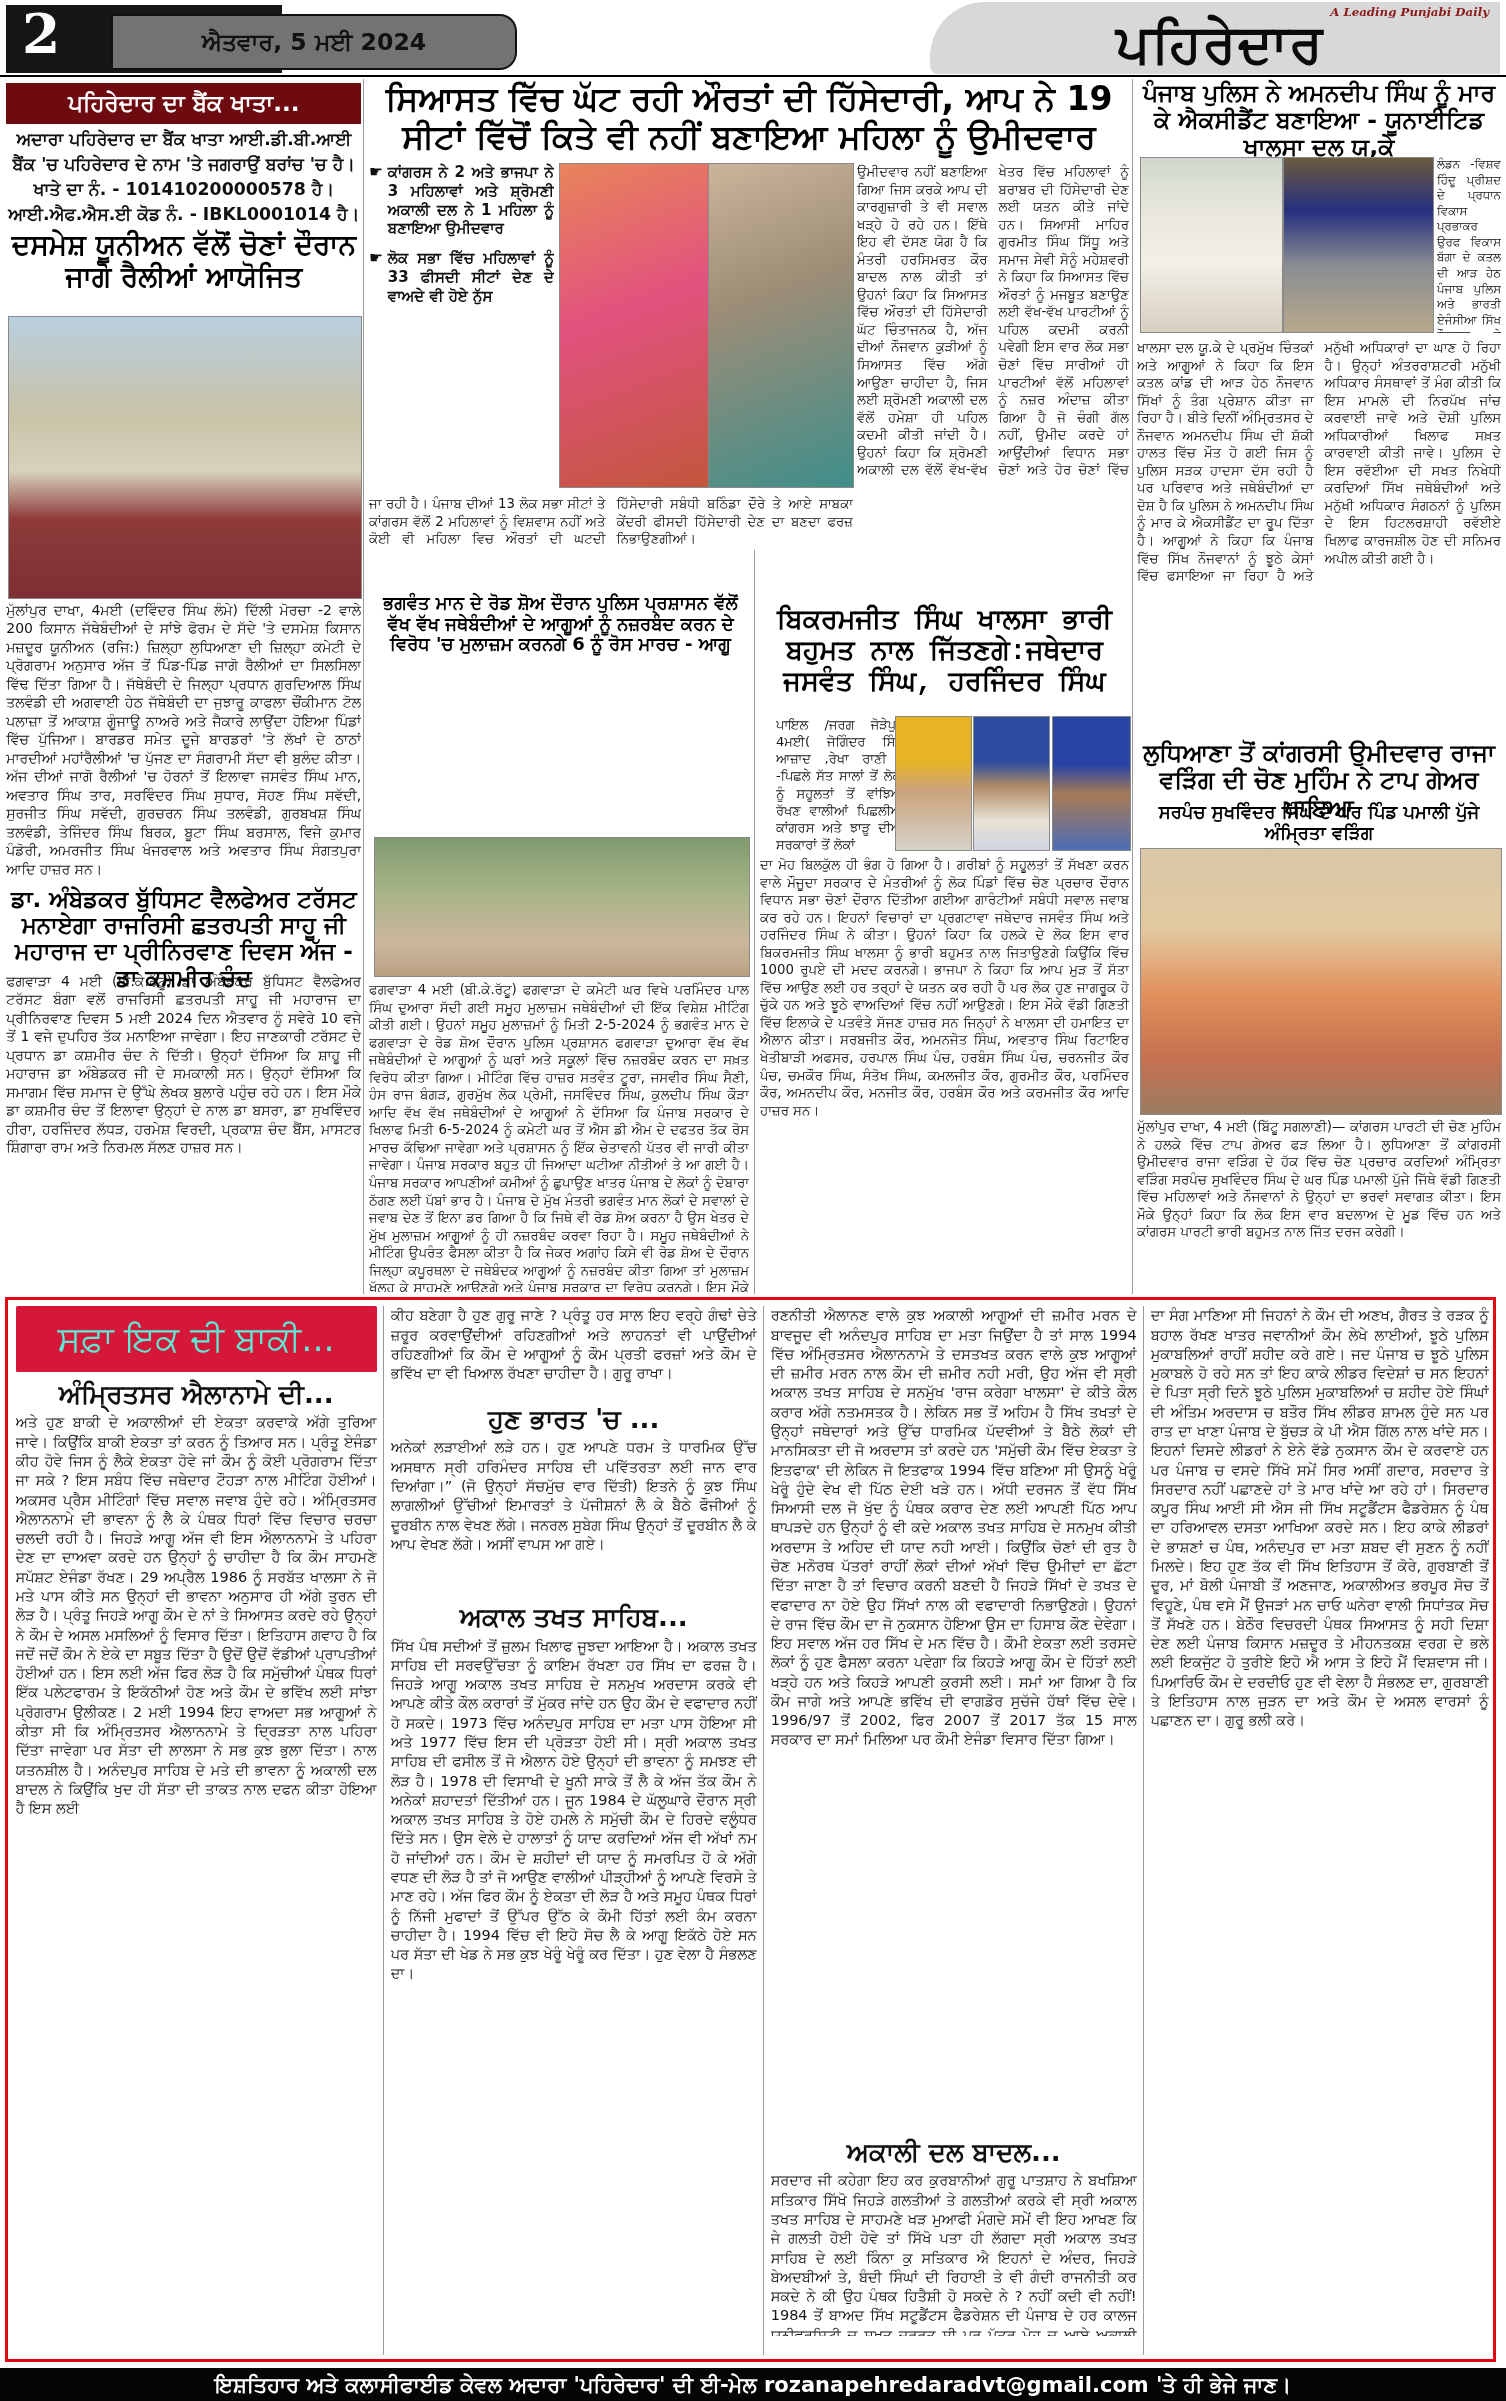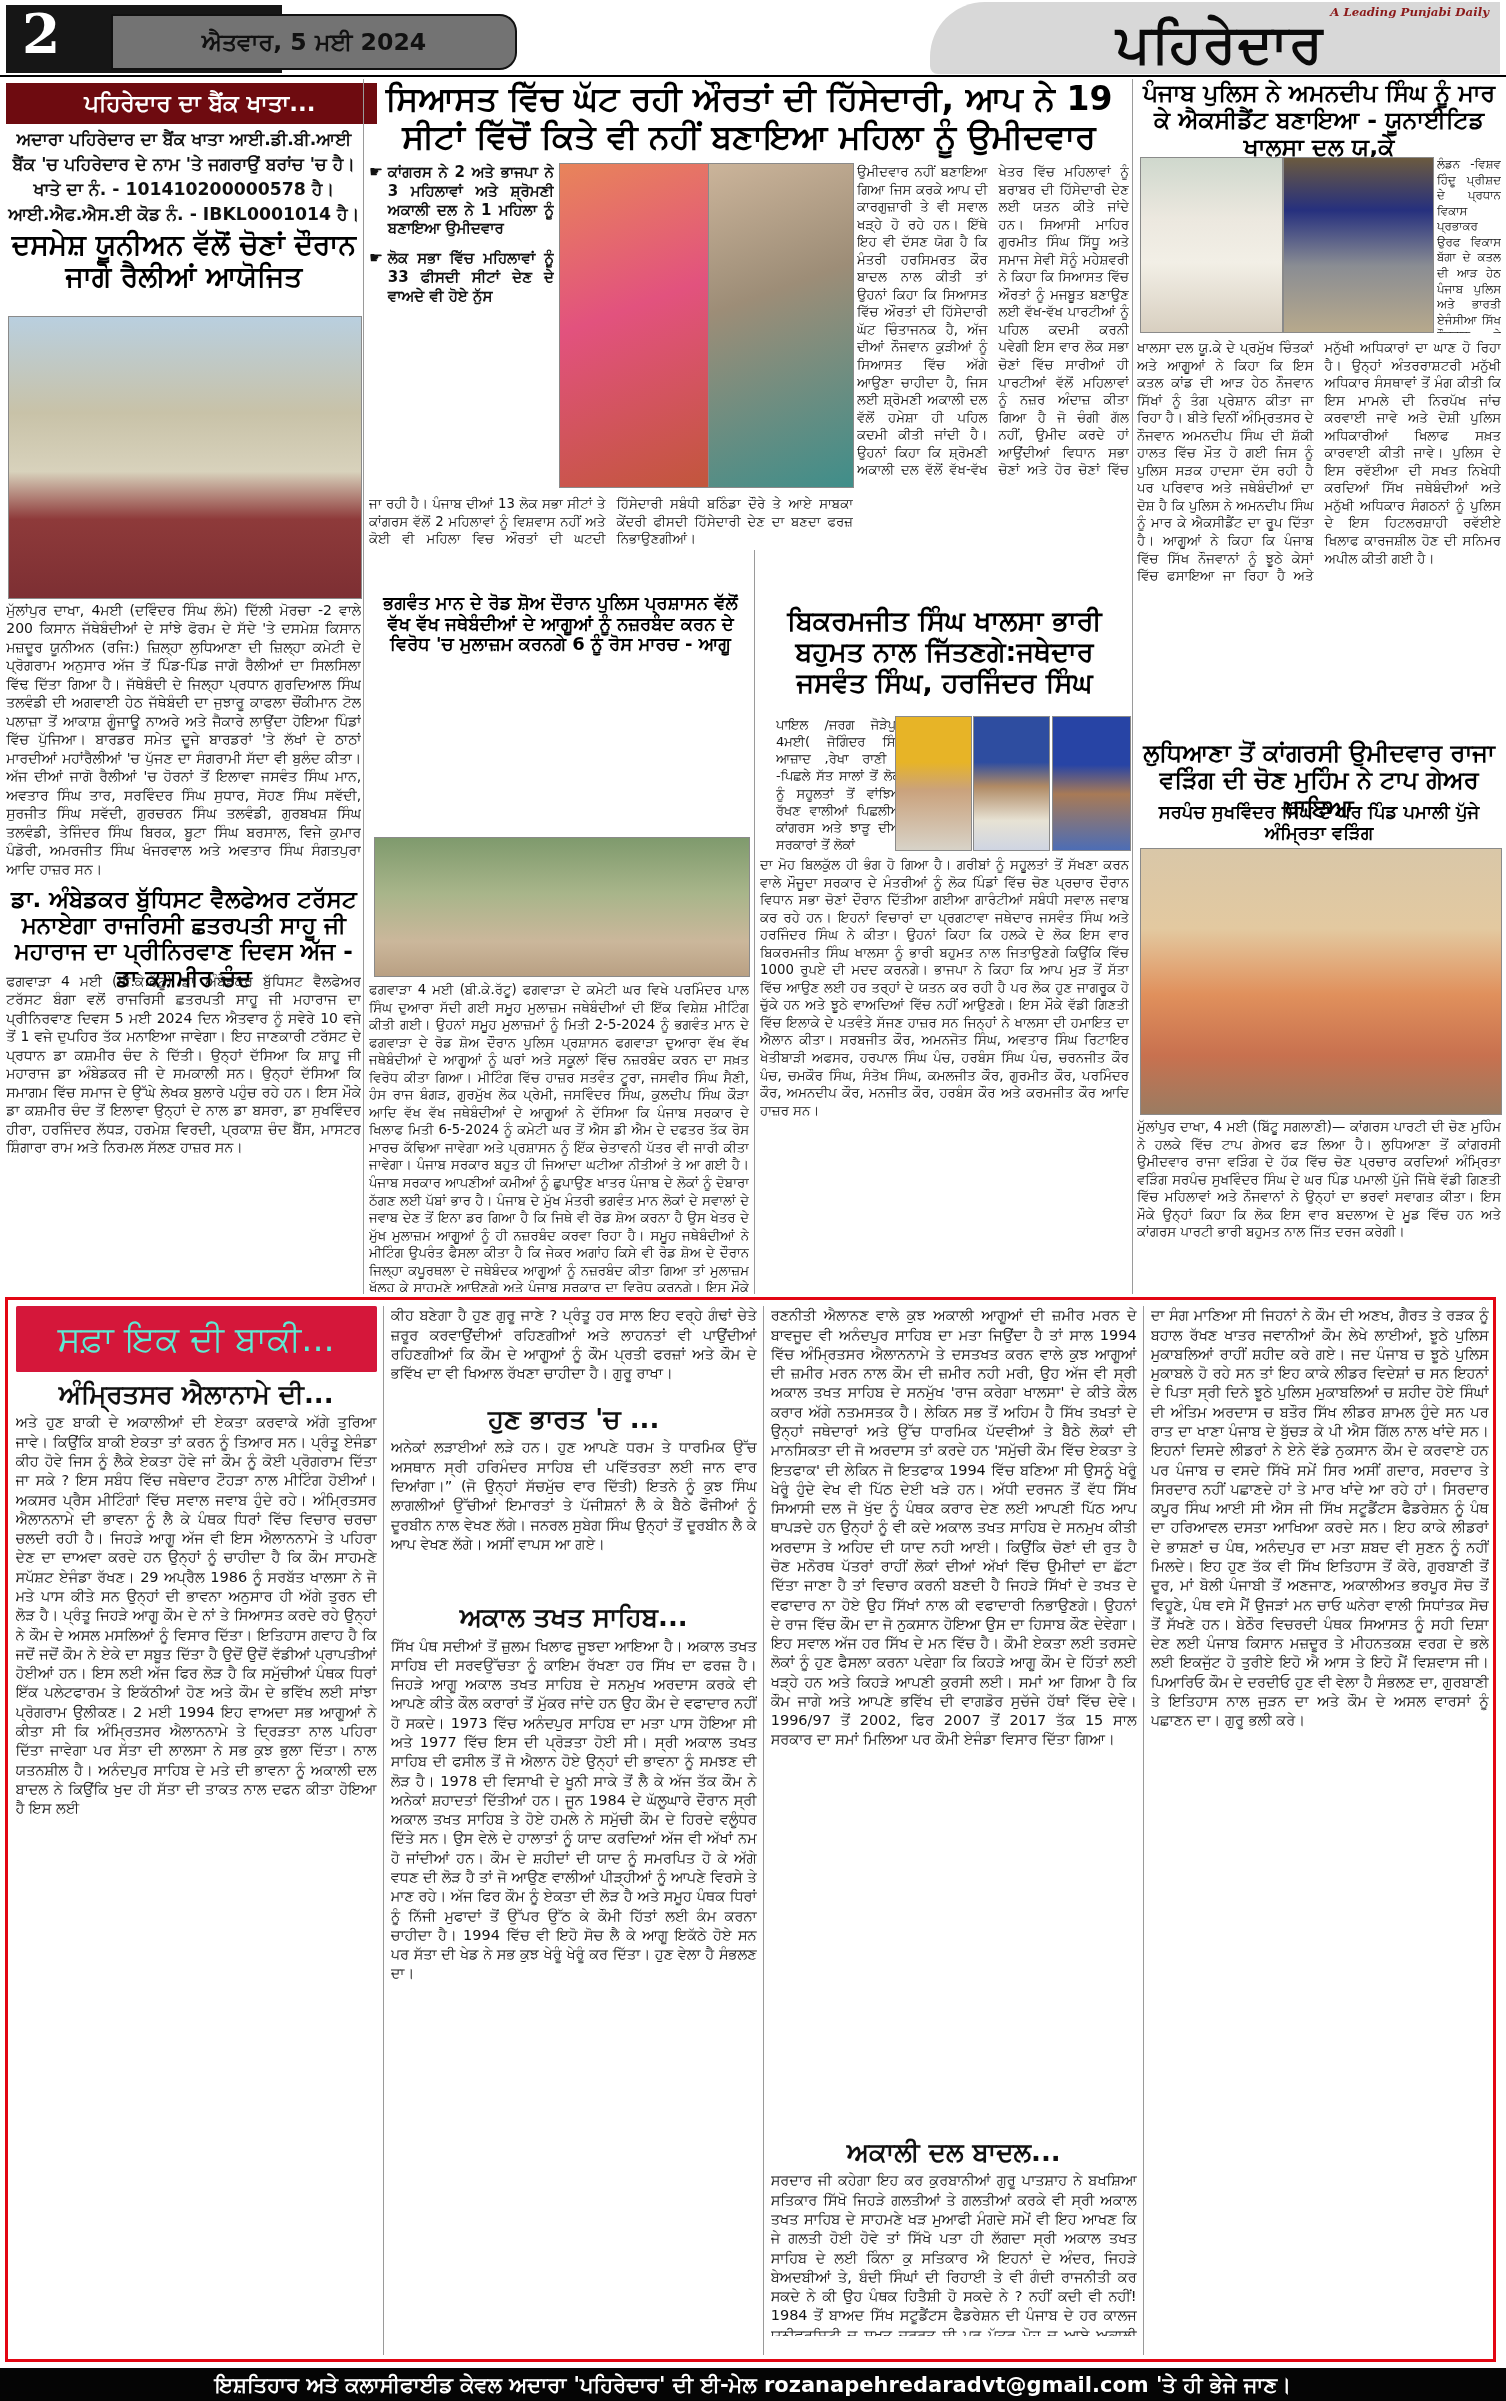--- a/index.html
+++ b/index.html
@@ -16,21 +16,21 @@
   #datebox{left:111px;top:14px;width:402px;height:52px;background:#737373;border:2.4px solid #111;
            border-radius:1.6px 17.3px 17.3px 1.6px;display:flex;align-items:center;justify-content:center;}
   #datebox span{font-size:23.6px;font-weight:bold;}
   #masthead{left:930px;top:1.6px;width:570px;height:72px;background:#d8d8d8;border-radius:55px 0 0 7.9px;}
   #tagline{right:11px;top:3.1px;color:#8b1a1a;font-style:italic;font-weight:bold;font-size:11.8px;
            font-family:"DejaVu Serif",serif;text-align:right;width:314px;}
   #mast-title{left:31px;top:11px;width:518px;text-align:center;font-size:53px;font-weight:900;color:#0a0a0a;letter-spacing:1.6px;}
   #head-rule{left:0;top:75px;width:1506px;height:2.4px;background:#000;}
   
   #bank-title{left:6.3px;top:83px;width:355px;height:41px;background:#6e0b10;color:#fff;
-              display:flex;align-items:center;justify-content:center;font-size:23px;font-weight:bold;padding-left:16px;}
+              display:flex;align-items:center;justify-content:center;font-size:23px;font-weight:bold;}
   #bank-body{left:6.3px;top:127px;width:355px;height:93px;font-size:17.3px;font-weight:600;
              text-align:center;line-height:1.45;}
   
   .sep{top:79px;height:1215px;}
   
   #contbox{left:4.7px;top:1297px;width:1491px;height:1065px;border:3.1px solid #e30613;background:#fff;box-sizing:border-box;}
   .cont-sub{font-weight:bold;text-align:center;font-size:26px;line-height:1.1;margin:7.9px 0 4.7px 0;}
   #cont-banner{background:#d5173a;color:#5eead4;font-size:35px;font-weight:normal;text-align:right;
                height:66px;display:flex;align-items:center;justify-content:center;border-radius:1.6px;}
   .cbt{font-size:14.5px;line-height:1.33;text-align:justify;overflow:hidden;color:#161616;}
@@ -94,21 +94,21 @@
 
   <div class="abs bt twocol" style="left:369px;top:495px;width:484px;height:85px;">ਜਾ ਰਹੀ ਹੈ। ਪੰਜਾਬ ਦੀਆਂ 13 ਲੋਕ ਸਭਾ ਸੀਟਾਂ ਤੇ ਕਾਂਗਰਸ ਵੱਲੋਂ 2 ਮਹਿਲਾਵਾਂ ਨੂੰ ਵਿਸ਼ਵਾਸ ਨਹੀਂ ਅਤੇ ਕੋਈ ਵੀ ਮਹਿਲਾ ਵਿਚ ਔਰਤਾਂ ਦੀ ਘਟਦੀ ਹਿੱਸੇਦਾਰੀ ਸਬੰਧੀ ਬਠਿੰਡਾ ਦੌਰੇ ਤੇ ਆਏ ਸਾਬਕਾ ਕੇਂਦਰੀ ਫੀਸਦੀ ਹਿੱਸੇਦਾਰੀ ਦੇਣ ਦਾ ਬਣਦਾ ਫਰਜ਼ ਨਿਭਾਉਣਗੀਆਂ।</div>
 
   <div class="abs hl" style="left:372px;top:593px;width:377px;height:168px;font-size:18px;">ਭਗਵੰਤ ਮਾਨ ਦੇ ਰੋਡ ਸ਼ੋਅ ਦੌਰਾਨ ਪੁਲਿਸ ਪ੍ਰਸ਼ਾਸਨ ਵੱਲੋਂ ਵੱਖ ਵੱਖ ਜਥੇਬੰਦੀਆਂ ਦੇ ਆਗੂਆਂ ਨੂੰ ਨਜ਼ਰਬੰਦ ਕਰਨ ਦੇ ਵਿਰੋਧ 'ਚ ਮੁਲਾਜ਼ਮ ਕਰਨਗੇ 6 ਨੂੰ ਰੋਸ ਮਾਰਚ - ਆਗੂ</div>
   <div class="abs photo" style="left:374px;top:837px;width:374px;height:138px;
        background:linear-gradient(180deg,#7f9a6d 0%,#a8b58a 40%,#cbb79b 75%,#b9a083 100%);"></div>
   <div class="abs bt" style="left:369px;top:981px;width:380px;height:311px;">ਫਗਵਾੜਾ 4 ਮਈ (ਬੀ.ਕੇ.ਰੱਟੂ) ਫਗਵਾੜਾ ਦੇ ਕਮੇਟੀ ਘਰ ਵਿਖੇ ਪਰਮਿੰਦਰ ਪਾਲ ਸਿੰਘ ਦੁਆਰਾ ਸੱਦੀ ਗਈ ਸਮੂਹ ਮੁਲਾਜ਼ਮ ਜਥੇਬੰਦੀਆਂ ਦੀ ਇੱਕ ਵਿਸ਼ੇਸ਼ ਮੀਟਿੰਗ ਕੀਤੀ ਗਈ। ਉਹਨਾਂ ਸਮੂਹ ਮੁਲਾਜ਼ਮਾਂ ਨੂੰ ਮਿਤੀ 2-5-2024 ਨੂੰ ਭਗਵੰਤ ਮਾਨ ਦੇ ਫਗਵਾੜਾ ਦੇ ਰੋਡ ਸ਼ੋਅ ਦੌਰਾਨ ਪੁਲਿਸ ਪ੍ਰਸ਼ਾਸਨ ਫਗਵਾੜਾ ਦੁਆਰਾ ਵੱਖ ਵੱਖ ਜਥੇਬੰਦੀਆਂ ਦੇ ਆਗੂਆਂ ਨੂੰ ਘਰਾਂ ਅਤੇ ਸਕੂਲਾਂ ਵਿੱਚ ਨਜ਼ਰਬੰਦ ਕਰਨ ਦਾ ਸਖ਼ਤ ਵਿਰੋਧ ਕੀਤਾ ਗਿਆ। ਮੀਟਿੰਗ ਵਿੱਚ ਹਾਜ਼ਰ ਸਤਵੰਤ ਟੂਰਾ, ਜਸਵੀਰ ਸਿੰਘ ਸੈਣੀ, ਹੰਸ ਰਾਜ ਬੰਗੜ, ਗੁਰਮੁੱਖ ਲੋਕ ਪ੍ਰੇਮੀ, ਜਸਵਿੰਦਰ ਸਿੰਘ, ਕੁਲਦੀਪ ਸਿੰਘ ਕੌੜਾ ਆਦਿ ਵੱਖ ਵੱਖ ਜਥੇਬੰਦੀਆਂ ਦੇ ਆਗੂਆਂ ਨੇ ਦੱਸਿਆ ਕਿ ਪੰਜਾਬ ਸਰਕਾਰ ਦੇ ਖਿਲਾਫ ਮਿਤੀ 6-5-2024 ਨੂੰ ਕਮੇਟੀ ਘਰ ਤੋਂ ਐਸ ਡੀ ਐਮ ਦੇ ਦਫਤਰ ਤੱਕ ਰੋਸ ਮਾਰਚ ਕੱਢਿਆ ਜਾਵੇਗਾ ਅਤੇ ਪ੍ਰਸ਼ਾਸਨ ਨੂੰ ਇੱਕ ਚੇਤਾਵਨੀ ਪੱਤਰ ਵੀ ਜਾਰੀ ਕੀਤਾ ਜਾਵੇਗਾ। ਪੰਜਾਬ ਸਰਕਾਰ ਬਹੁਤ ਹੀ ਜਿਆਦਾ ਘਟੀਆ ਨੀਤੀਆਂ ਤੇ ਆ ਗਈ ਹੈ। ਪੰਜਾਬ ਸਰਕਾਰ ਆਪਣੀਆਂ ਕਮੀਆਂ ਨੂੰ ਛੁਪਾਉਣ ਖਾਤਰ ਪੰਜਾਬ ਦੇ ਲੋਕਾਂ ਨੂੰ ਦੋਬਾਰਾ ਠੱਗਣ ਲਈ ਪੱਬਾਂ ਭਾਰ ਹੈ। ਪੰਜਾਬ ਦੇ ਮੁੱਖ ਮੰਤਰੀ ਭਗਵੰਤ ਮਾਨ ਲੋਕਾਂ ਦੇ ਸਵਾਲਾਂ ਦੇ ਜਵਾਬ ਦੇਣ ਤੋਂ ਇਨਾ ਡਰ ਗਿਆ ਹੈ ਕਿ ਜਿਥੇ ਵੀ ਰੋਡ ਸ਼ੋਅ ਕਰਨਾ ਹੈ ਉਸ ਖੇਤਰ ਦੇ ਮੁੱਖ ਮੁਲਾਜ਼ਮ ਆਗੂਆਂ ਨੂੰ ਹੀ ਨਜ਼ਰਬੰਦ ਕਰਵਾ ਰਿਹਾ ਹੈ। ਸਮੂਹ ਜਥੇਬੰਦੀਆਂ ਨੇ ਮੀਟਿੰਗ ਉਪਰੰਤ ਫੈਸਲਾ ਕੀਤਾ ਹੈ ਕਿ ਜੇਕਰ ਅਗਾਂਹ ਕਿਸੇ ਵੀ ਰੋਡ ਸ਼ੋਅ ਦੇ ਦੌਰਾਨ ਜਿਲ੍ਹਾ ਕਪੂਰਥਲਾ ਦੇ ਜਥੇਬੰਦਕ ਆਗੂਆਂ ਨੂੰ ਨਜ਼ਰਬੰਦ ਕੀਤਾ ਗਿਆ ਤਾਂ ਮੁਲਾਜ਼ਮ ਖੁੱਲ੍ਹ ਕੇ ਸਾਹਮਣੇ ਆਉਣਗੇ ਅਤੇ ਪੰਜਾਬ ਸਰਕਾਰ ਦਾ ਵਿਰੋਧ ਕਰਨਗੇ। ਇਸ ਮੌਕੇ ਜਸਵੀਰ ਭੰਗੂ, ਗੌਰਵ ਰਾਠੌਰ, ਹਰਸਿਮਰਨ ਸਿੰਘ, ਕੁਲਦੀਪ ਸਿੰਘ, ਰਾਮ ਪਾਲ, ਤੀਰਥ ਸਿੰਘ, ਹਰਜਿੰਦਰ ਸਿੰਘ, ਸੀਤਲ ਰਾਮ ਬੰਗਾ, ਜਸਵਿੰਦਰ ਸਿੰਘ ਕੁਲਵਿੰਦਰ ਕੌਰ, ਹਰਜਿੰਦਰ ਪਾਲ ਕੌਰ, ਕਮਲੇਸ਼ ਮੈਡਮ ਜੀ ਆਦਿ ਹਾਜ਼ਰ ਸਨ।</div>
 
   <div class="abs vline" style="left:754px;top:550px;height:744px;"></div>
 
-  <div class="abs hl" style="left:760px;top:606px;width:369px;height:104px;font-size:27px;">ਬਿਕਰਮਜੀਤ ਸਿੰਘ ਖਾਲਸਾ ਭਾਰੀ ਬਹੁਮਤ ਨਾਲ ਜਿੱਤਣਗੇ:ਜਥੇਦਾਰ ਜਸਵੰਤ ਸਿੰਘ, ਹਰਜਿੰਦਰ ਸਿੰਘ</div>
+  <div class="abs hl" style="left:760px;top:606px;width:369px;height:104px;font-size:27px;font-family:Liberation Mono, monospace;">ਬਿਕਰਮਜੀਤ ਸਿੰਘ ਖਾਲਸਾ ਭਾਰੀ ਬਹੁਮਤ ਨਾਲ ਜਿੱਤਣਗੇ:ਜਥੇਦਾਰ ਜਸਵੰਤ ਸਿੰਘ, ਹਰਜਿੰਦਰ ਸਿੰਘ</div>
   <div class="abs bt" style="left:760px;top:716px;width:129px;height:138px;font-size:13px;margin-left:16px;">ਪਾਇਲ /ਜਰਗ ਜੋੜੇਪੁਲ 4ਮਈ( ਜੋਗਿੰਦਰ ਸਿੰਘ ਆਜ਼ਾਦ ,ਰੇਖਾ ਰਾਣੀ ) -ਪਿਛਲੇ ਸੱਤ ਸਾਲਾਂ ਤੋਂ ਲੋਕਾਂ ਨੂੰ ਸਹੂਲਤਾਂ ਤੋਂ ਵਾਂਝਿਆਂ ਰੱਖਣ ਵਾਲੀਆਂ ਪਿਛਲੀਆਂ ਕਾਂਗਰਸ ਅਤੇ ਝਾੜੂ ਦੀਆਂ ਸਰਕਾਰਾਂ ਤੋਂ ਲੋਕਾਂ</div>
   <div class="abs photo" style="left:895px;top:716px;width:75px;height:133px;
        background:linear-gradient(180deg,#e7b427 0%,#e7b427 34%,#caa27c 55%,#d8d3c8 100%);"></div>
   <div class="abs photo" style="left:973px;top:716px;width:75px;height:133px;
        background:linear-gradient(180deg,#2e4da0 0%,#2e4da0 34%,#b08a64 52%,#e7e2d4 78%,#cfd5e2 100%);"></div>
   <div class="abs photo" style="left:1052px;top:716px;width:77px;height:133px;
        background:linear-gradient(180deg,#2744a5 0%,#2744a5 36%,#a87a56 58%,#4d6db5 100%);"></div>
   <div class="abs bt" style="left:760px;top:856px;width:369px;height:436px;">ਦਾ ਮੋਹ ਬਿਲਕੁੱਲ ਹੀ ਭੰਗ ਹੋ ਗਿਆ ਹੈ। ਗਰੀਬਾਂ ਨੂੰ ਸਹੂਲਤਾਂ ਤੋਂ ਸੱਖਣਾ ਕਰਨ ਵਾਲੇ ਮੌਜੂਦਾ ਸਰਕਾਰ ਦੇ ਮੰਤਰੀਆਂ ਨੂੰ ਲੋਕ ਪਿੰਡਾਂ ਵਿੱਚ ਚੋਣ ਪ੍ਰਚਾਰ ਦੌਰਾਨ ਵਿਧਾਨ ਸਭਾ ਚੋਣਾਂ ਦੌਰਾਨ ਦਿੱਤੀਆ ਗਈਆ ਗਾਰੰਟੀਆਂ ਸਬੰਧੀ ਸਵਾਲ ਜਵਾਬ ਕਰ ਰਹੇ ਹਨ। ਇਹਨਾਂ ਵਿਚਾਰਾਂ ਦਾ ਪ੍ਰਗਟਾਵਾ ਜਥੇਦਾਰ ਜਸਵੰਤ ਸਿੰਘ ਅਤੇ ਹਰਜਿੰਦਰ ਸਿੰਘ ਨੇ ਕੀਤਾ। ਉਹਨਾਂ ਕਿਹਾ ਕਿ ਹਲਕੇ ਦੇ ਲੋਕ ਇਸ ਵਾਰ ਬਿਕਰਮਜੀਤ ਸਿੰਘ ਖਾਲਸਾ ਨੂੰ ਭਾਰੀ ਬਹੁਮਤ ਨਾਲ ਜਿਤਾਉਣਗੇ ਕਿਉਂਕਿ ਵਿੱਚ 1000 ਰੁਪਏ ਦੀ ਮਦਦ ਕਰਨਗੇ। ਭਾਜਪਾ ਨੇ ਕਿਹਾ ਕਿ ਆਪ ਮੁੜ ਤੋਂ ਸੱਤਾ ਵਿੱਚ ਆਉਣ ਲਈ ਹਰ ਤਰ੍ਹਾਂ ਦੇ ਯਤਨ ਕਰ ਰਹੀ ਹੈ ਪਰ ਲੋਕ ਹੁਣ ਜਾਗਰੂਕ ਹੋ ਚੁੱਕੇ ਹਨ ਅਤੇ ਝੂਠੇ ਵਾਅਦਿਆਂ ਵਿੱਚ ਨਹੀਂ ਆਉਣਗੇ। ਇਸ ਮੌਕੇ ਵੱਡੀ ਗਿਣਤੀ ਵਿੱਚ ਇਲਾਕੇ ਦੇ ਪਤਵੰਤੇ ਸੱਜਣ ਹਾਜ਼ਰ ਸਨ ਜਿਨ੍ਹਾਂ ਨੇ ਖਾਲਸਾ ਦੀ ਹਮਾਇਤ ਦਾ ਐਲਾਨ ਕੀਤਾ। ਸਰਬਜੀਤ ਕੌਰ, ਅਮਨਜੋਤ ਸਿੰਘ, ਅਵਤਾਰ ਸਿੰਘ ਰਿਟਾਇਰ ਖੇਤੀਬਾੜੀ ਅਫਸਰ, ਹਰਪਾਲ ਸਿੰਘ ਪੰਚ, ਹਰਬੰਸ ਸਿੰਘ ਪੰਚ, ਚਰਨਜੀਤ ਕੌਰ ਪੰਚ, ਚਮਕੌਰ ਸਿੰਘ, ਸੰਤੋਖ ਸਿੰਘ, ਕਮਲਜੀਤ ਕੌਰ, ਗੁਰਮੀਤ ਕੌਰ, ਪਰਮਿੰਦਰ ਕੌਰ, ਅਮਨਦੀਪ ਕੌਰ, ਮਨਜੀਤ ਕੌਰ, ਹਰਬੰਸ ਕੌਰ ਅਤੇ ਕਰਮਜੀਤ ਕੌਰ ਆਦਿ ਹਾਜ਼ਰ ਸਨ।</div>
 
   <div class="abs vline sep" style="left:1132px;"></div>

